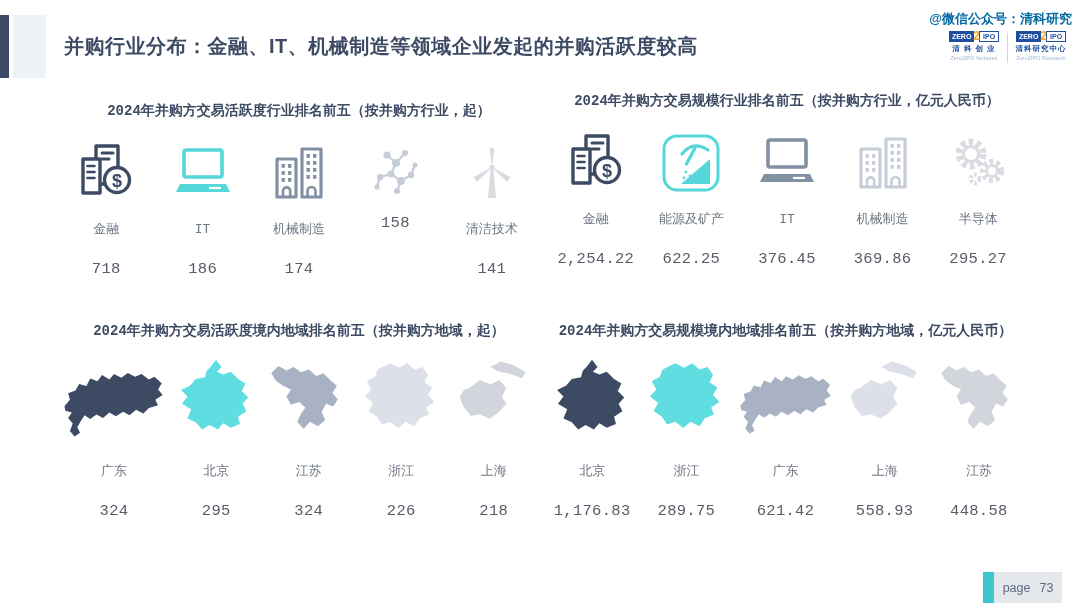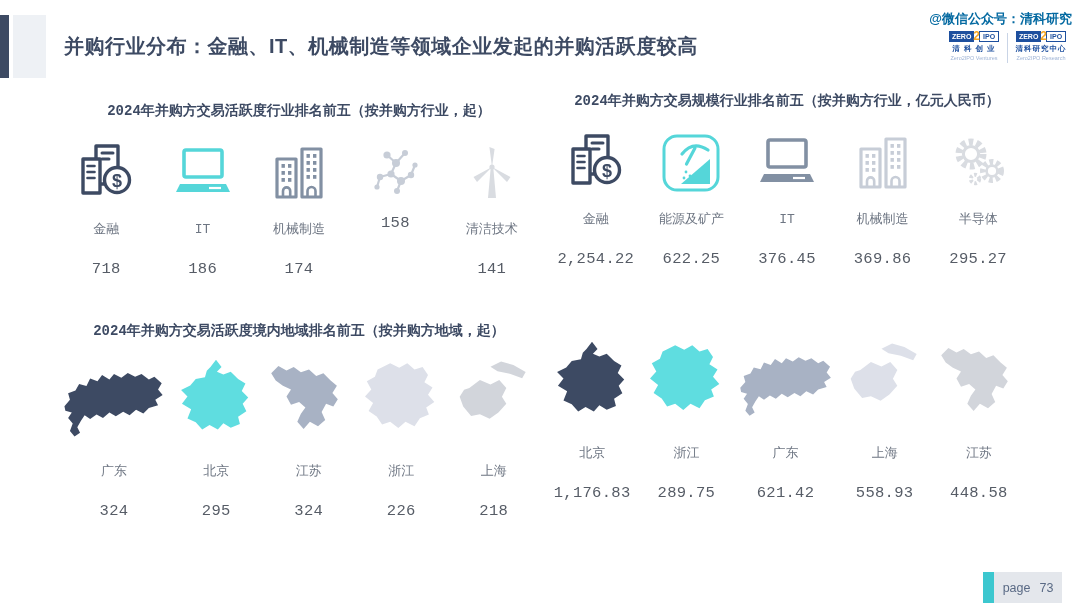--- a/index.html
+++ b/index.html
@@ -331,20 +331,21 @@
               <use href="#m-shanghai"></use>
             </svg>
           </div>
         <div class="lbl">上海</div>
         <div class="val">218</div>
       </div>
     </div>
   </section>
 
   <section class="quad q4 mq">
+    <h2 class="qtitle">2024年并购方交易规模境内地域排名前五（按并购方地域，亿元人民币）</h2>
     <div class="row">
       <div class="item">
         <div class="map-box mr1">
             <svg class="m-bj" viewBox="0 0 100 100">
               <use href="#m-beijing"></use>
             </svg>
           </div>
         <div class="lbl">北京</div>
         <div class="val">1,176.83</div>
       </div>

